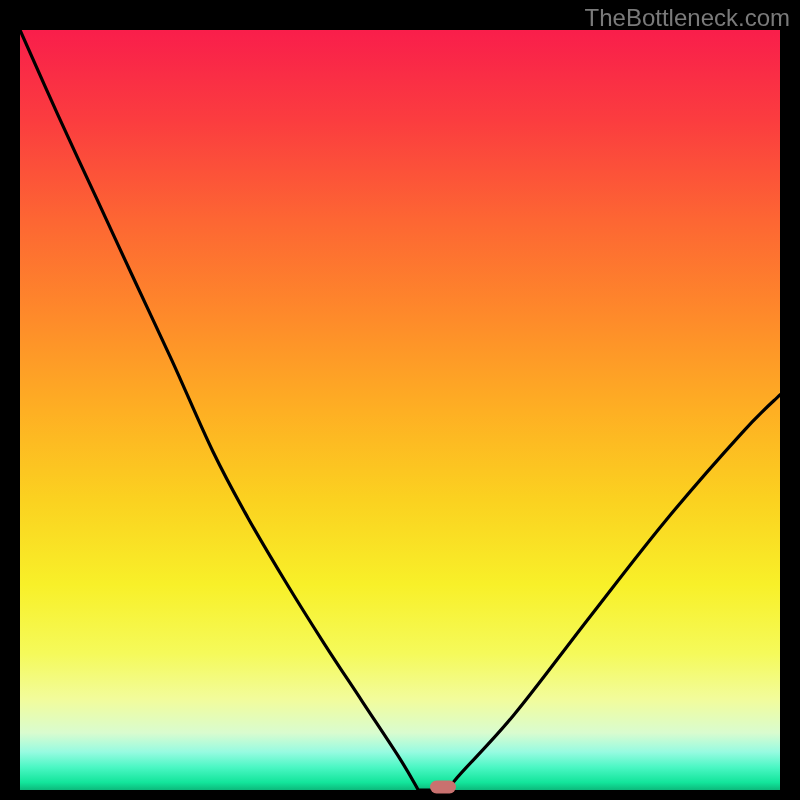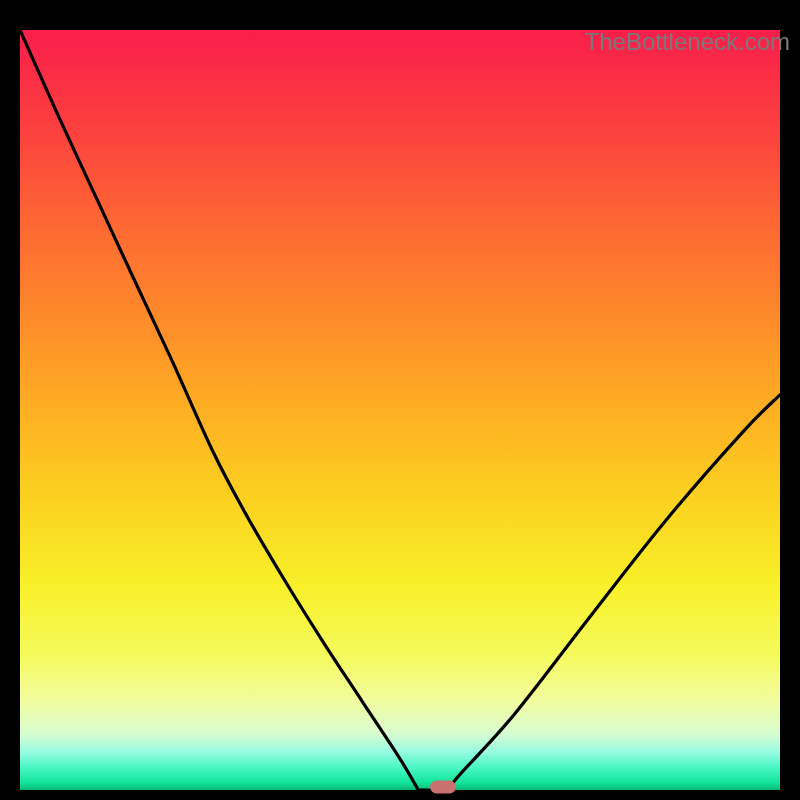--- a/index.html
+++ b/index.html
@@ -13,21 +13,20 @@
   .attribution {
     position: absolute;
     top: 4px;
     right: 10px;
     font-family: Arial, Helvetica, sans-serif;
     font-size: 24px;
     font-weight: 500;
     color: #7a7a7a;
     letter-spacing: 0px;
     z-index: 10;
-    margin-top: 24px;
   }
   .frame {
     position: absolute;
     left: 20px;
     top: 30px;
     width: 760px;
     height: 760px;
     background: linear-gradient(
       to bottom,
       #f91e4b 0%,

